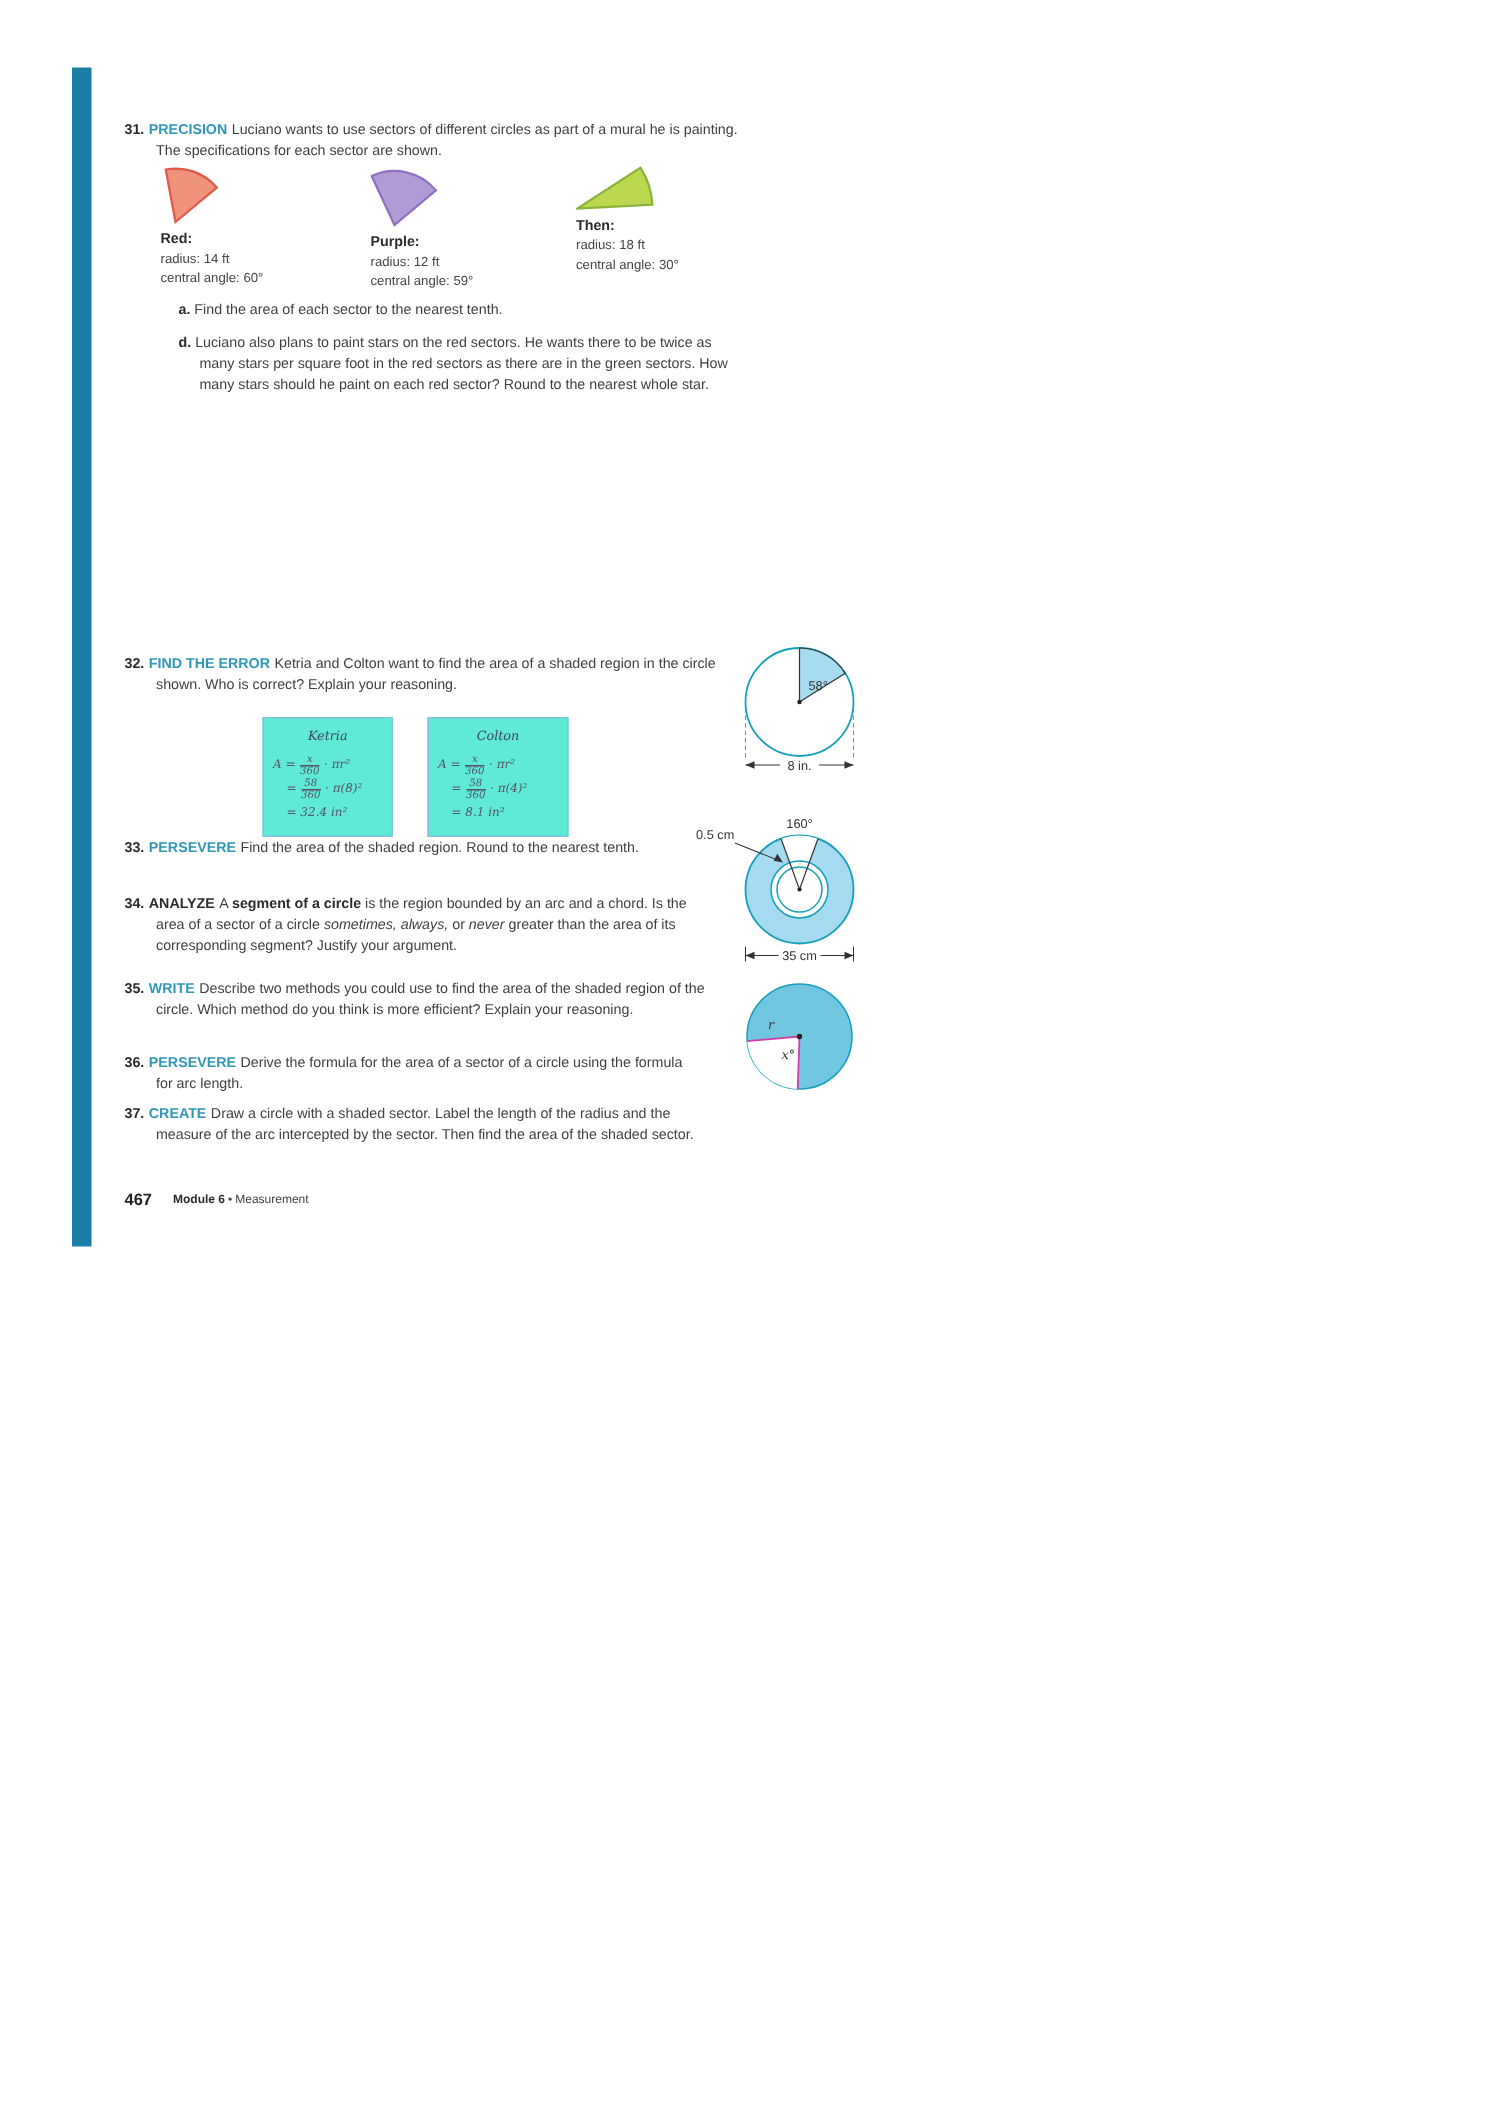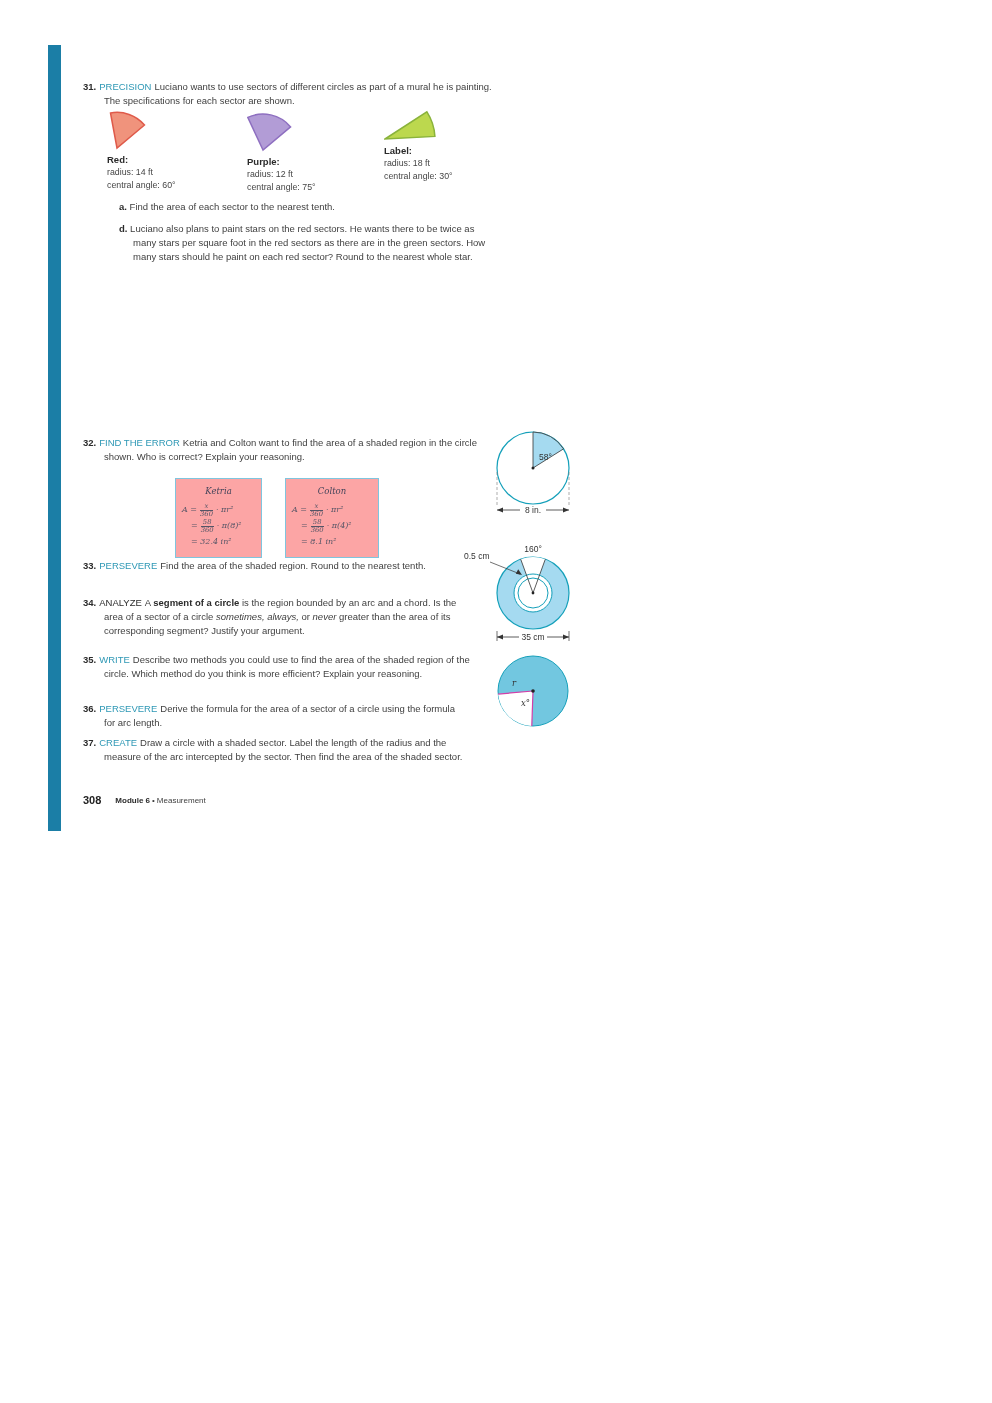--- a/index.html
+++ b/index.html
@@ -9,21 +9,21 @@
     font-family:"Liberation Sans", sans-serif;
     color:#3f3f3f;
   }
   .accent-bar {
     position:absolute; left:48px; top:45px; width:13px; height:786px;
     background:#1b7ea6;
   }
   .problem { position:absolute; font-size:9.5px; line-height:14px; }
   .ptext { padding-left:21px; text-indent:-21px; }
   .pnum { font-weight:bold; color:#2b2b2b; margin-right:3px;text-align:center; }
-  .ptag { font-weight:normal; color:#2e98b5; margin-right:3px; }
+  .ptag { font-weight:bold; color:#2e98b5; margin-right:3px; }
   .ptag.dark { color:#2b2b2b; }
   .bold { font-weight:bold; color:#2b2b2b; }
   .em { font-style:italic; }
 
   
   .p31 { left:83px; top:80px; width:414px; }
   .p32 { left:83px; top:436px; width:414px; }
   .p33 { left:83px; top:559px; width:370px; }
   .p34 { left:83px; top:596px; width:392px; }
   .p35 { left:83px; top:653px; width:410px; }
@@ -46,21 +46,21 @@
   .part  { padding-left:14px; text-indent:-14px; }
   .part .plabel { font-weight:bold; color:#2b2b2b; }
   .part.pa { margin-bottom:8px; }
   .part.pb { margin-bottom:29px; }
   .part.pc { margin-bottom:9px; }
 
   
   .work-row { position:relative; margin-top:14px; height:86px; }
   .work-box {
     position:absolute; top:0; height:80px;
-    border:1.5px solid #7fc5de; background:#fca5a5;
+    border:1.5px solid #7fc5de; background:#5eead4;
     padding:5px 6px;
     font-family:"DejaVu Serif", serif; font-style:italic;
     font-size:8px; color:#555566;
   }
   .work-box.ketria { left:92px;  width:87px; }
   .work-box.colton { left:202px; width:94px; }
   .work-name { text-align:center; font-size:8.5px; margin-bottom:4px; color:#44445a; }
   .work-line { height:16px; display:flex; align-items:center; gap:3px; white-space:nowrap; }
   .work-line.indent { padding-left:9px; }
   .frac { display:inline-block; text-align:center; font-size:6.8px; line-height:7px; }
@@ -97,27 +97,27 @@
       <div class="sector-name">Red:</div>
       <div class="sector-line">radius: 14 ft</div>
       <div class="sector-line">central angle: 60°</div>
     </div>
     <div class="sector-group purple">
       <svg width="48" height="42" viewBox="0 0 48 42">
         <path d="M16 40 L0.8 7.4 A36 36 0 0 1 43.6 16.9 Z" fill="#b29cd6" stroke="#8e6fc0" stroke-width="1.5"></path>
       </svg>
       <div class="sector-name">Purple:</div>
       <div class="sector-line">radius: 12 ft</div>
-      <div class="sector-line">central angle: 75°</div>
+      <div class="sector-line">central angle: 59°</div>
     </div>
     <div class="sector-group green">
       <svg width="56" height="31" viewBox="0 0 56 31">
         <path d="M1 29 L42.9 1.8 A50 50 0 0 1 50.9 26.4 Z" fill="#bcd84e" stroke="#8ab33b" stroke-width="1.5"></path>
       </svg>
-      <div class="sector-name">Label:</div>
+      <div class="sector-name">Then:</div>
       <div class="sector-line">radius: 18 ft</div>
       <div class="sector-line">central angle: 30°</div>
     </div>
   </div>
 
   <div class="parts">
     <p class="part pa"><span class="plabel">a.</span> <span>Find the area of each sector to the nearest tenth.</span></p>
     <p class="part pd"><span class="plabel">d.</span> <span>Luciano also plans to paint stars on the red sectors. He wants there to be twice as many stars per square foot in the red sectors as there are in the green sectors. How many stars should he paint on each red sector? Round to the nearest whole star.</span></p>
   </div>
 </div>
@@ -232,14 +232,14 @@
 
 <div class="problem p36">
   <p class="ptext"><span class="pnum">36.</span><span class="ptag">PERSEVERE</span><span>Derive the formula for the area of a sector of a circle using the formula for arc length.</span></p>
 </div>
 
 <div class="problem p37">
   <p class="ptext"><span class="pnum">37.</span><span class="ptag">CREATE</span><span>Draw a circle with a shaded sector. Label the length of the radius and the measure of the arc intercepted by the sector. Then find the area of the shaded sector.</span></p>
 </div>
 
 <div class="footer">
-  <span class="pageno">308</span><span class="module">Module 6</span><span class="sep">•</span><span>Measurement</span>
+  <span class="pageno">467</span><span class="module">Module 6</span><span class="sep">•</span><span>Measurement</span>
 </div>
 
 </body></html>

